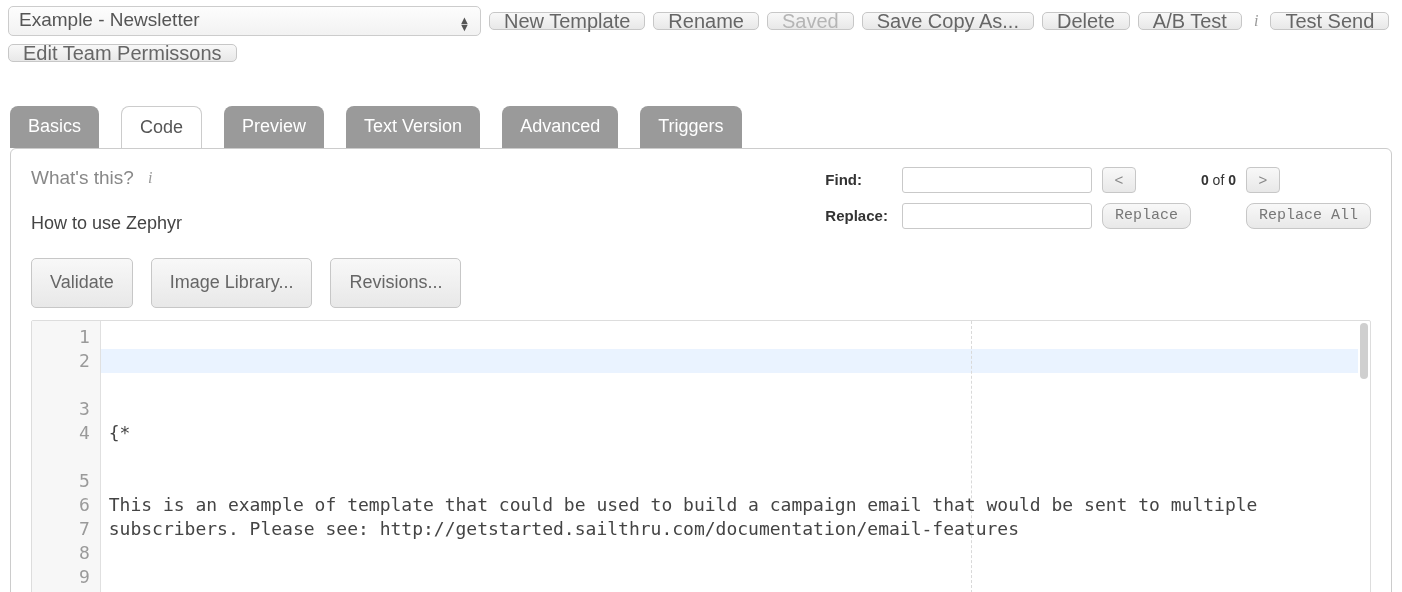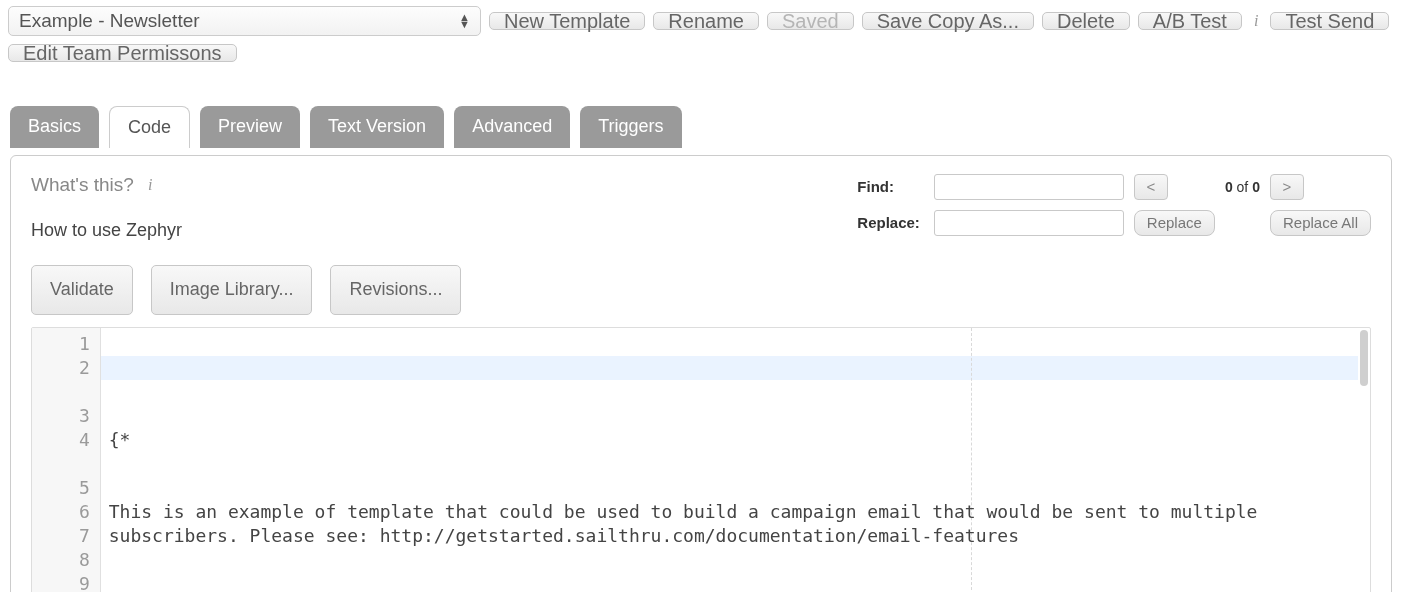--- a/index.html
+++ b/index.html
@@ -18,22 +18,22 @@
     padding: 6px 8px 4px 8px;
     gap: 8px;
   }
   .template-select {
     width: 473px;
     height: 30px;
     border: 1px solid #ccc;
     border-radius: 5px;
     background: linear-gradient(#fdfdfd,#f2f2f2);
     display:flex;
-    align-items:center;
-    padding:12px 10px;
+    align-items:flex-end;
+    padding:4px 10px;
     font-size: 19px;
     color:#555;
     position:relative;
   }
   .template-select .caret {
     position:absolute;
     right:10px;
     display:flex;
     flex-direction:column;
     align-items:center;
@@ -60,22 +60,22 @@
     font-family: Georgia, serif;
     font-style: italic;
     font-size: 16px;
     margin:0 4px;
   }
   .second-row {
     padding: 4px 24px 10px 8px;
   }
   .tabs {
     display:flex;
-    gap:10px;
-    margin: 32px 0 8px 10px;
+    gap:22px;
+    margin: 32px 0 1px 10px;
   }
   .tab {
     background:#9a9a9a;
     color:#fff;
     padding: 10px 18px;
     border-radius: 8px 8px 0 0;
     font-size:18px;
     cursor:pointer;
   }
   .tab.active {
@@ -126,21 +126,21 @@
     display:inline-flex; align-items:center; justify-content:center;
     color:#888; font-size:15px; cursor:pointer;
   }
   .count { font-size:14px; color:#333; white-space:nowrap; }
   .count b { font-weight:700; }
   .replace-btn {
     height:26px; padding:0 12px;
     border:1px solid #c7c7c7; border-radius:8px;
     background:linear-gradient(#f8f8f8,#e8e8e8);
     color:#777; font-size:15px; cursor:pointer;
-    display:inline-flex; align-items:center;
+    display:inline-flex; align-items:center;font-family:Liberation Mono, monospace;
   }
   .code-actions {
     display:flex; gap:18px; margin-top:24px; margin-bottom:12px;
   }
   .code-actions .btn { height:50px; font-size:18px; padding:0 18px; }
   .editor {
     border:1px solid #ddd;
     border-radius:2px;
     display:flex;
     font-family: Menlo, Monaco, Consolas, monospace;

